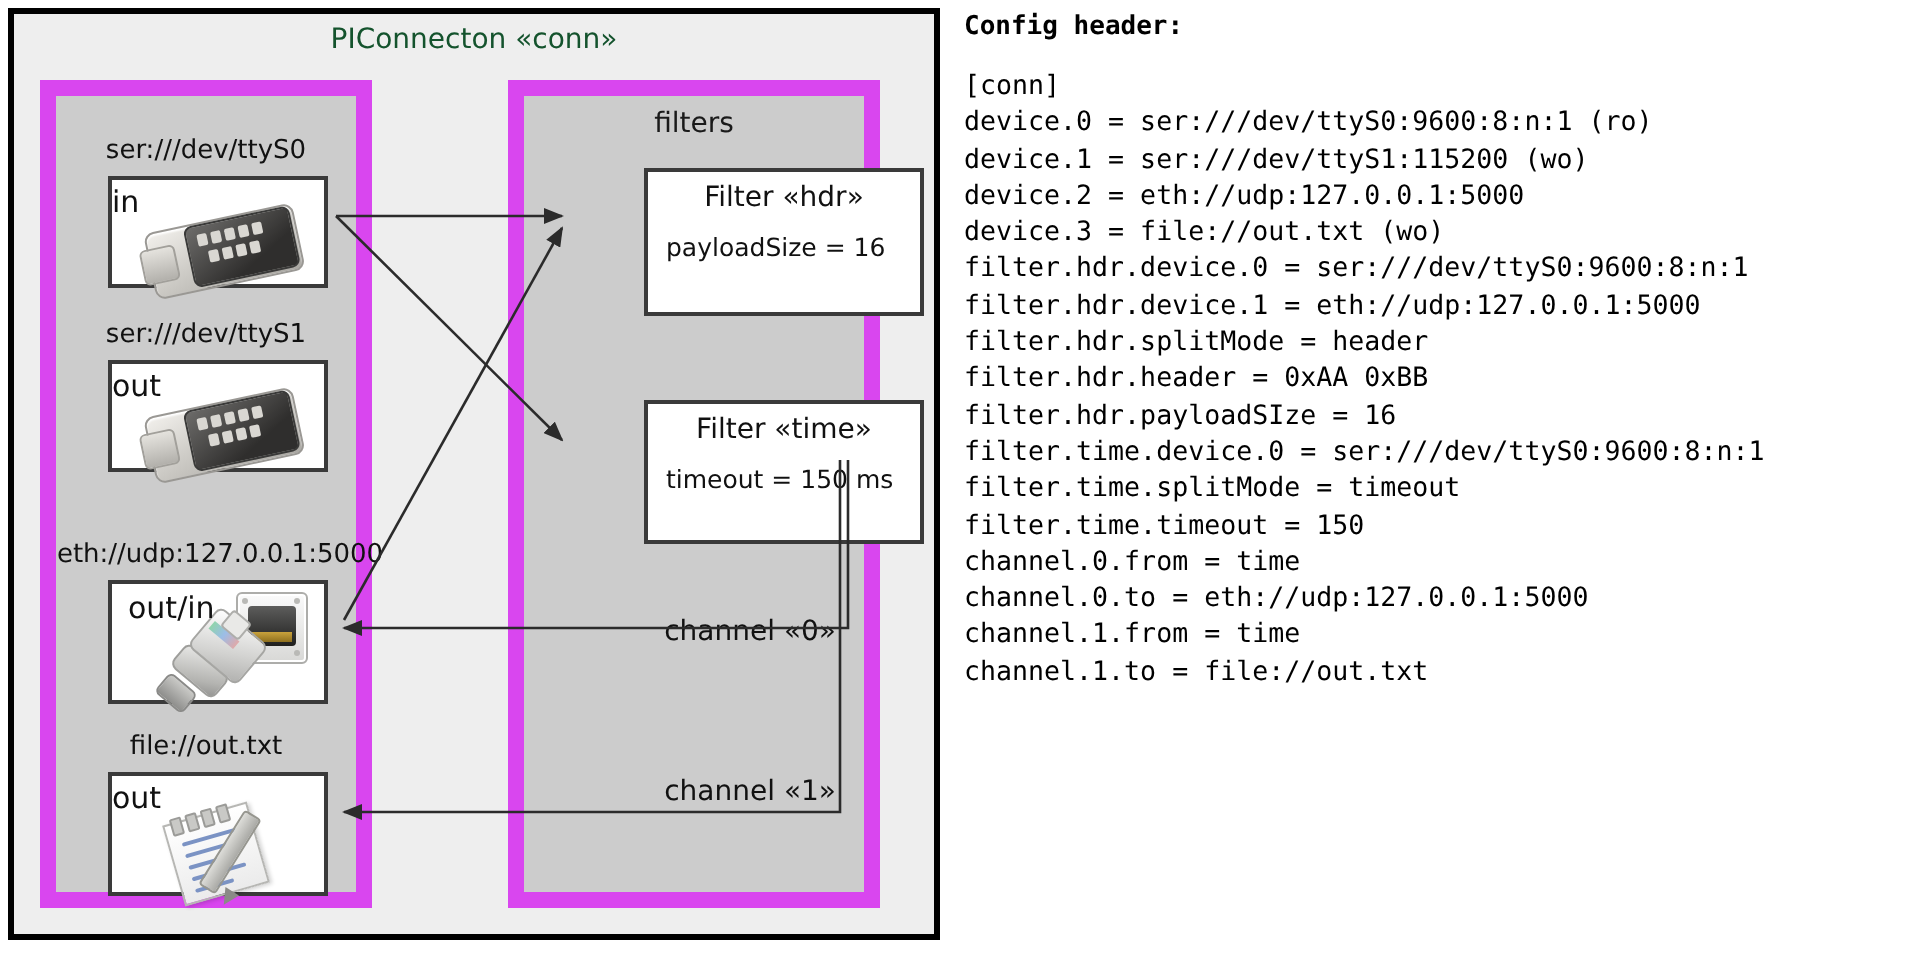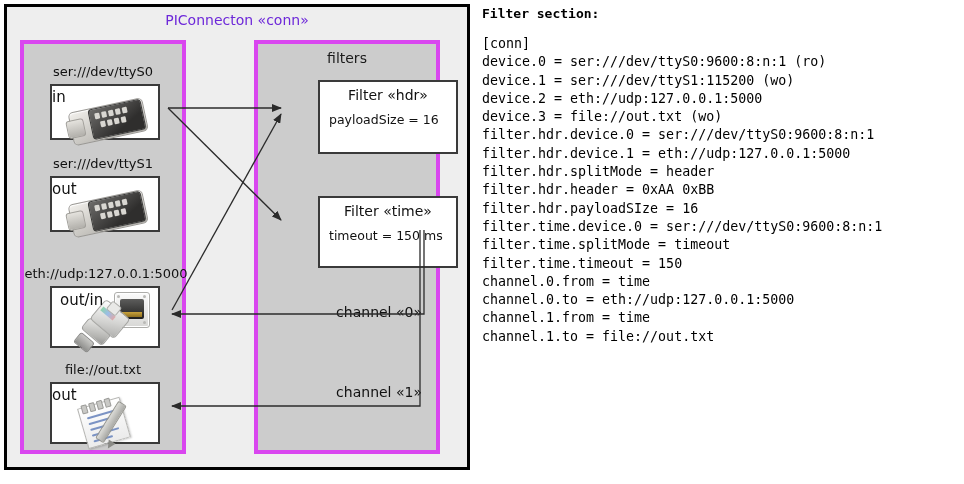--- a/index.html
+++ b/index.html
@@ -5,23 +5,23 @@
   html,body{margin:0;padding:0;background:#ffffff;}
   body{width:964px;height:484px;font-family:"DejaVu Sans","Liberation Sans",sans-serif;
        -webkit-font-smoothing:antialiased;overflow:hidden;}
   .page{position:relative;width:964px;height:484px;}
 
   
   .diagram{position:absolute;left:4px;top:4px;width:466px;height:466px;}
   .outer-frame{position:absolute;left:0;top:0;width:466px;height:466px;
      background:#eeeeee;border:3px solid #000;box-sizing:border-box;}
   .diagram-title{position:absolute;left:0;top:8px;width:466px;text-align:center;
-     font-size:14px;color:#6d28d9;}
-
-  .panel{position:absolute;background:#cccccc;border:4px solid #d946ef;box-sizing:border-box;}
+     font-size:14px;color:#14532d;}
+
+  .panel{position:absolute;background:#cccccc;border:8px solid #d946ef;box-sizing:border-box;}
   .panel-title{position:absolute;top:6px;left:0;width:100%;text-align:center;
      font-size:14px;color:#1a1a1a;}
 
   .devices-panel{left:16px;top:36px;width:166px;height:414px;}
   .filters-panel{left:250px;top:36px;width:186px;height:414px;}
 
   .dev-label{position:absolute;font-size:13px;color:#111;text-align:center;white-space:nowrap;}
   .dev-box{position:absolute;background:#ffffff;border:2px solid #3a3a3a;box-sizing:border-box;}
   .dev-word{position:absolute;top:2px;left:0;width:100%;text-align:left;
      font-size:15px;color:#111;z-index:3;}
@@ -226,21 +226,21 @@
         <path d="M168,306 L277,110" marker-end="url(#ah)"></path>
 
         <path d="M420,226 L420,310 L168,310" marker-end="url(#ah)"></path>
 
         <path d="M416,226 L416,402 L168,402" marker-end="url(#ah)"></path>
       </g>
     </svg>
   </div>
 
   <div class="config">
-    <div class="config-head">Filter section:</div>
+    <div class="config-head">Config header:</div>
     <div class="config-body">[conn]
 device.0 = ser:///dev/ttyS0:9600:8:n:1 (ro)
 device.1 = ser:///dev/ttyS1:115200 (wo)
 device.2 = eth://udp:127.0.0.1:5000
 device.3 = file://out.txt (wo)
 filter.hdr.device.0 = ser:///dev/ttyS0:9600:8:n:1
 filter.hdr.device.1 = eth://udp:127.0.0.1:5000
 filter.hdr.splitMode = header
 filter.hdr.header = 0xAA 0xBB
 filter.hdr.payloadSIze = 16

